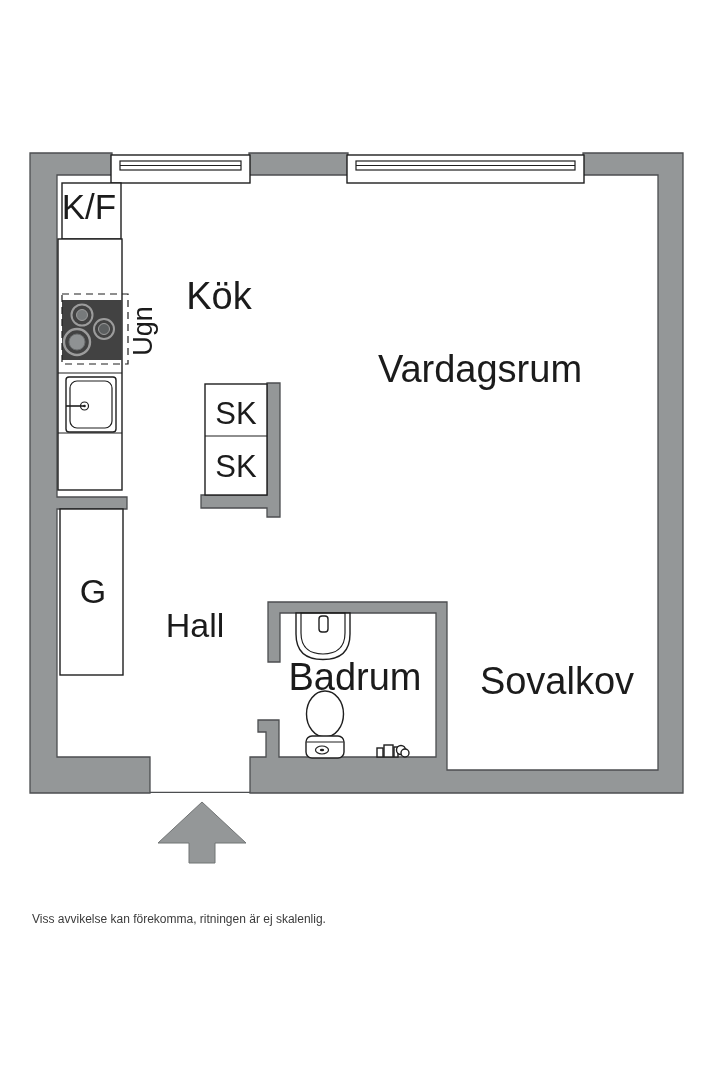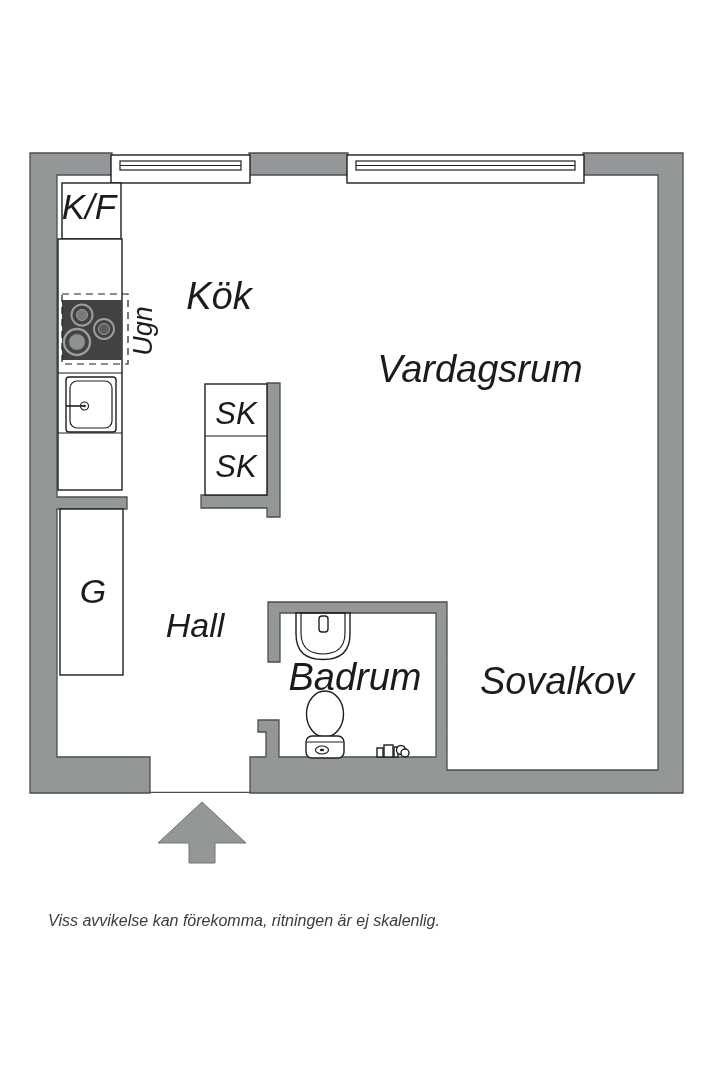--- a/index.html
+++ b/index.html
@@ -2,32 +2,32 @@
 <html style="--wall: #949798; --wall-outline: #4c4e50; --line: #1f1f1f; --text: #1b1b1b; --stove: #424242; --background: #ffffff; --disclaimer-text: #3b3b3b;"><head>
 <meta charset="utf-8">
 <style>
   :root{
     --wall:#949798; --wall-outline:#4c4e50; --line:#1f1f1f; --text:#1b1b1b;
     --stove:#424242; --background:#ffffff; --disclaimer-text:#3b3b3b;
   }
   html,body{margin:0;padding:0;}
   body{width:720px;height:1080px;background:var(--background);overflow:hidden;
        font-family:"Liberation Sans", sans-serif;}
-  .stage{position:relative;width:720px;height:1080px;background:var(--background);font-style:italic;}
+  .stage{position:relative;width:720px;height:1080px;background:var(--background);}
   svg{position:absolute;left:0;top:0;}
   .wall{fill:var(--wall);stroke:var(--wall-outline);stroke-width:1.3;}
   .fix{fill:#ffffff;stroke:var(--line);stroke-width:1.4;}
   .fixthin{fill:none;stroke:var(--line);stroke-width:1.2;}
   .lbl{fill:var(--text);text-anchor:middle;font-family:"Liberation Sans",sans-serif;}
   .room{font-size:38px;}
   .mid{font-size:34px;}
   .small{font-size:31px;}
   .kf{font-size:35px;}
   .ugn{font-size:27px;}
-  .disclaimer{position:absolute;left:48px;top:912px;font-size:16px;color:var(--disclaimer-text);}
+  .disclaimer{position:absolute;left:32px;top:912px;font-size:12px;color:var(--disclaimer-text);}
 </style>
 </head>
 <body>
 
 <div class="stage">
   <svg width="720" height="1080" viewBox="0 0 720 1080">
 
     <path class="wall" d="M112,153 L30,153 L30,793 L150,793 L150,757 L57,757 L57,509 L127,509 L127,497 L57,497 L57,175 L112,175 Z"></path>
 
     <path class="wall" d="M249,153 L348,153 L348,175 L249,175 Z"></path>

